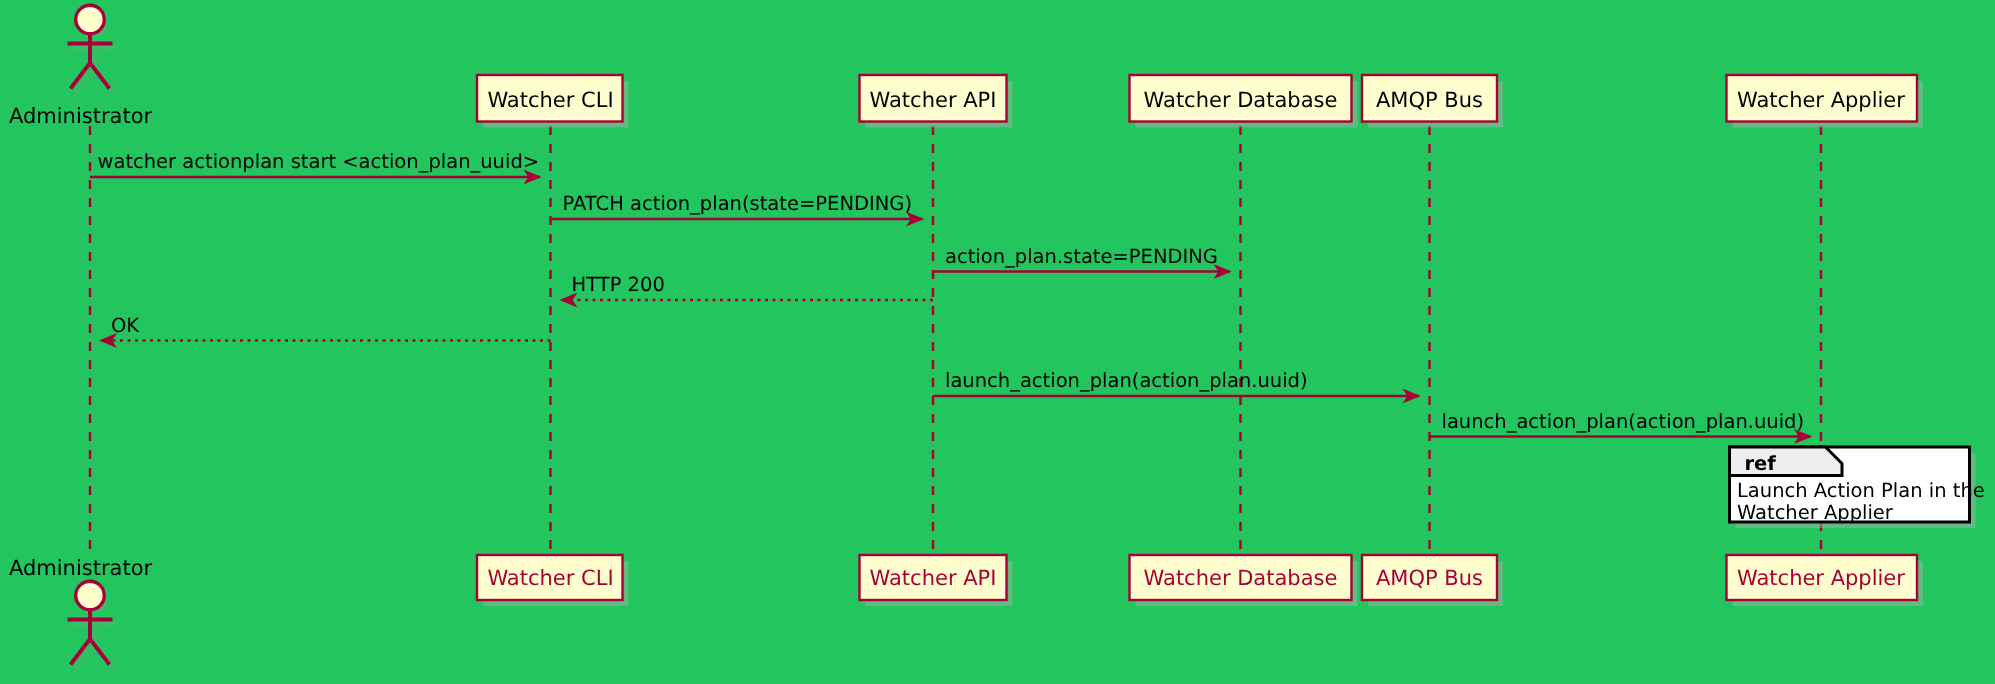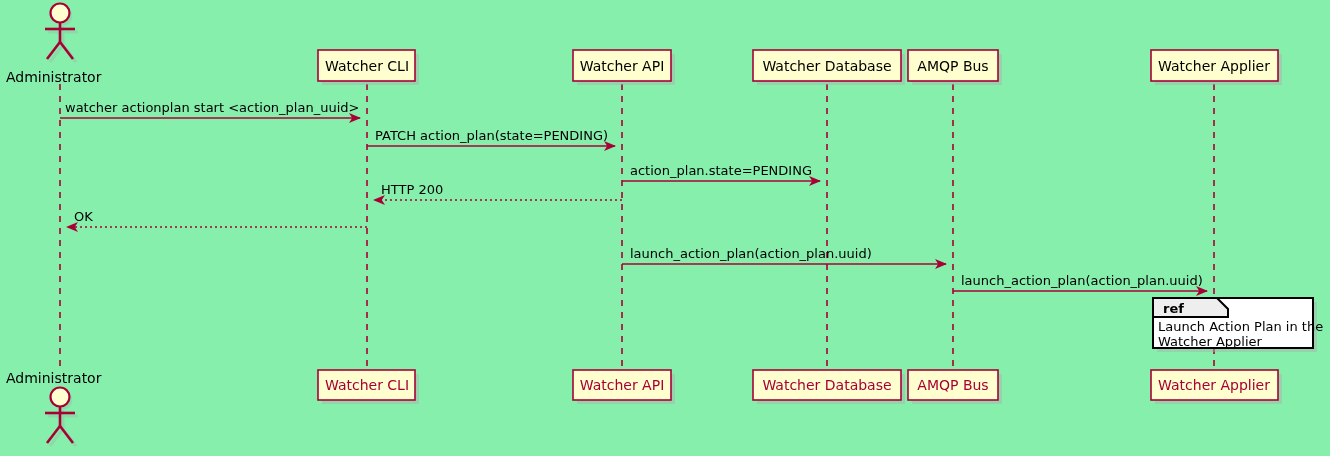--- a/index.html
+++ b/index.html
@@ -10,21 +10,21 @@
   body {
     font-family: "DejaVu Sans", sans-serif;
     width: 1330px;
     height: 456px;
     overflow: hidden;
   }
   #diagram {
     position: relative;
     width: 1330px;
     height: 456px;
-    background: #86efac;
+    background: #22c55e;
   }
   #diagram svg {
     position: absolute;
     top: 0;
     left: 0;
   }
   .pbox-text {
     font-family: "DejaVu Sans", sans-serif;
     font-size: 14px;
   }

